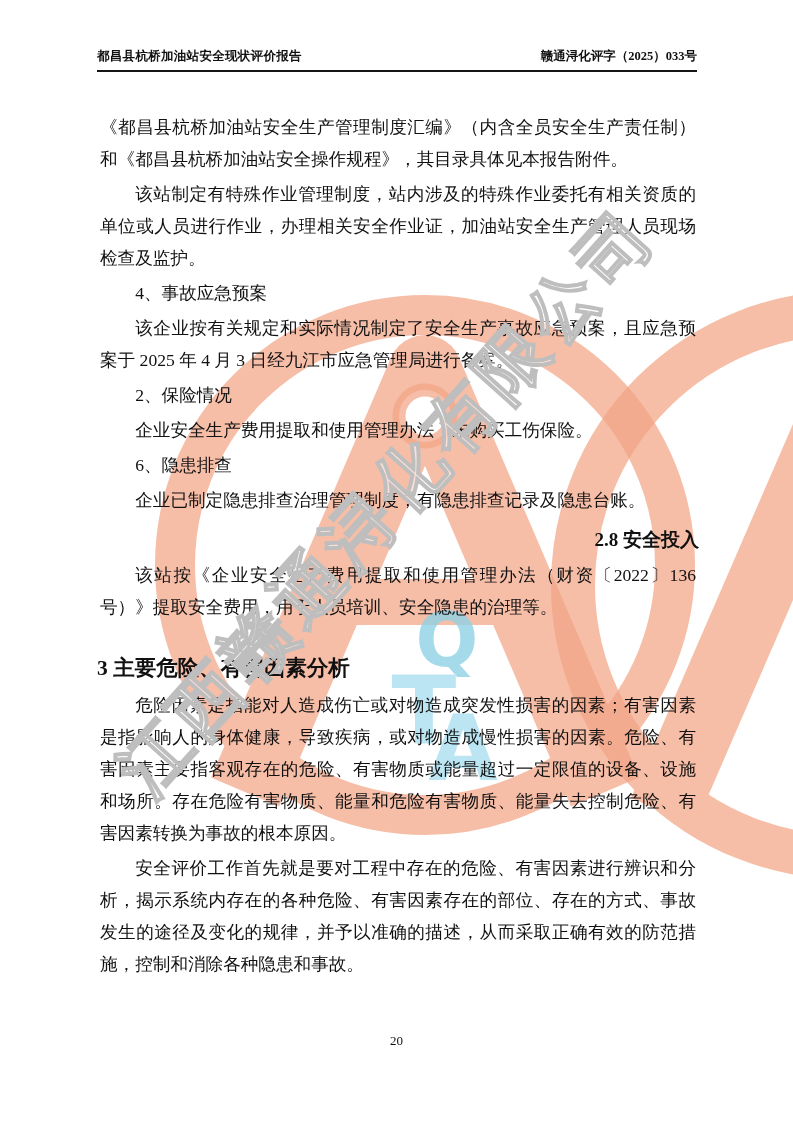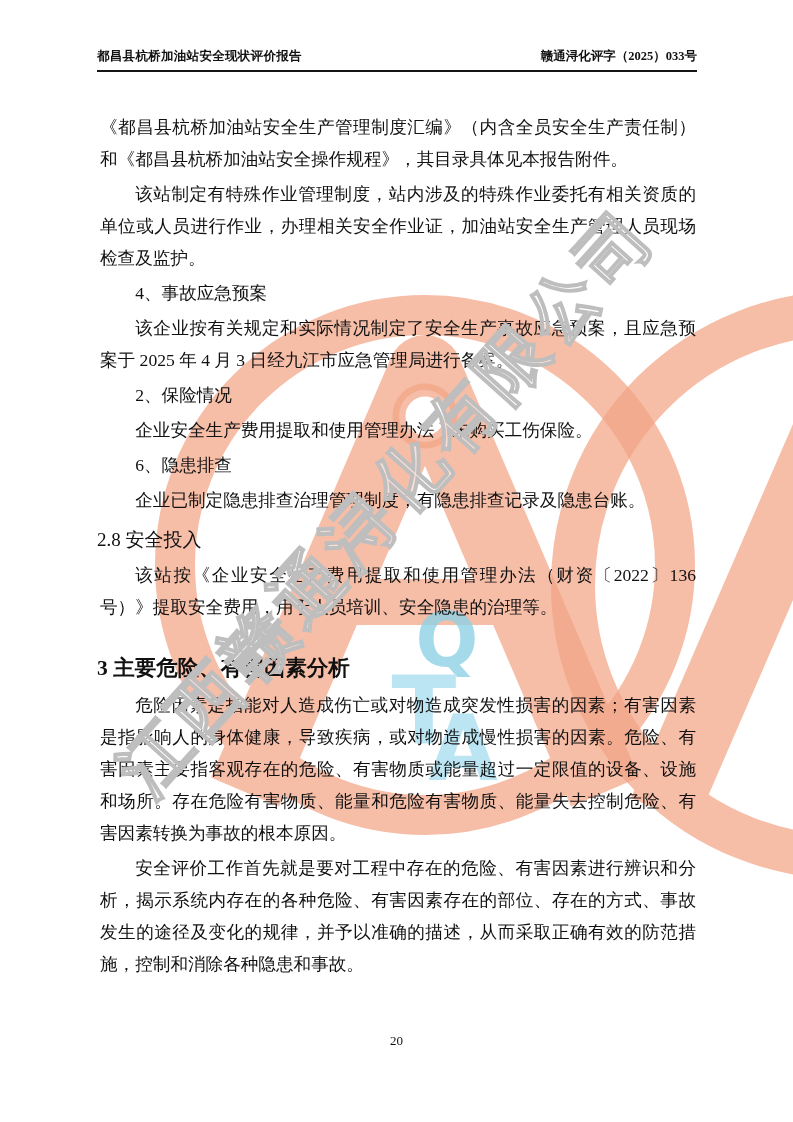--- a/index.html
+++ b/index.html
@@ -18,21 +18,21 @@
   }
   .header-left{font-family:"Liberation Sans","DejaVu Sans",sans-serif;letter-spacing:.3px;}
   .header-right{font-family:Liberation Serif, serif;}
   .content{
     position:absolute;left:97px;top:108px;width:602px;z-index:2;
     font-size:17.6px;line-height:32px;text-align:justify;text-justify:inter-ideograph;
   }
   .content p{margin:3px;}
   .content p.indent{text-indent:2em;}
   .content .h2{
-    font-size:19px;font-weight:normal;margin:8px 0 0 0;line-height:32px;text-align:left;
+    font-size:19px;font-weight:bold;margin:8px 0 0 0;line-height:32px;text-align:right;
   }
   .content .h1{
     font-size:21.5px;font-weight:bold;margin:27px 0 1px 0;line-height:36px;text-align:left;
   }
   .page-number{
     position:absolute;top:1033px;left:0;width:100%;text-align:center;
     font-size:13px;z-index:2;
   }
 </style>
 </head>

